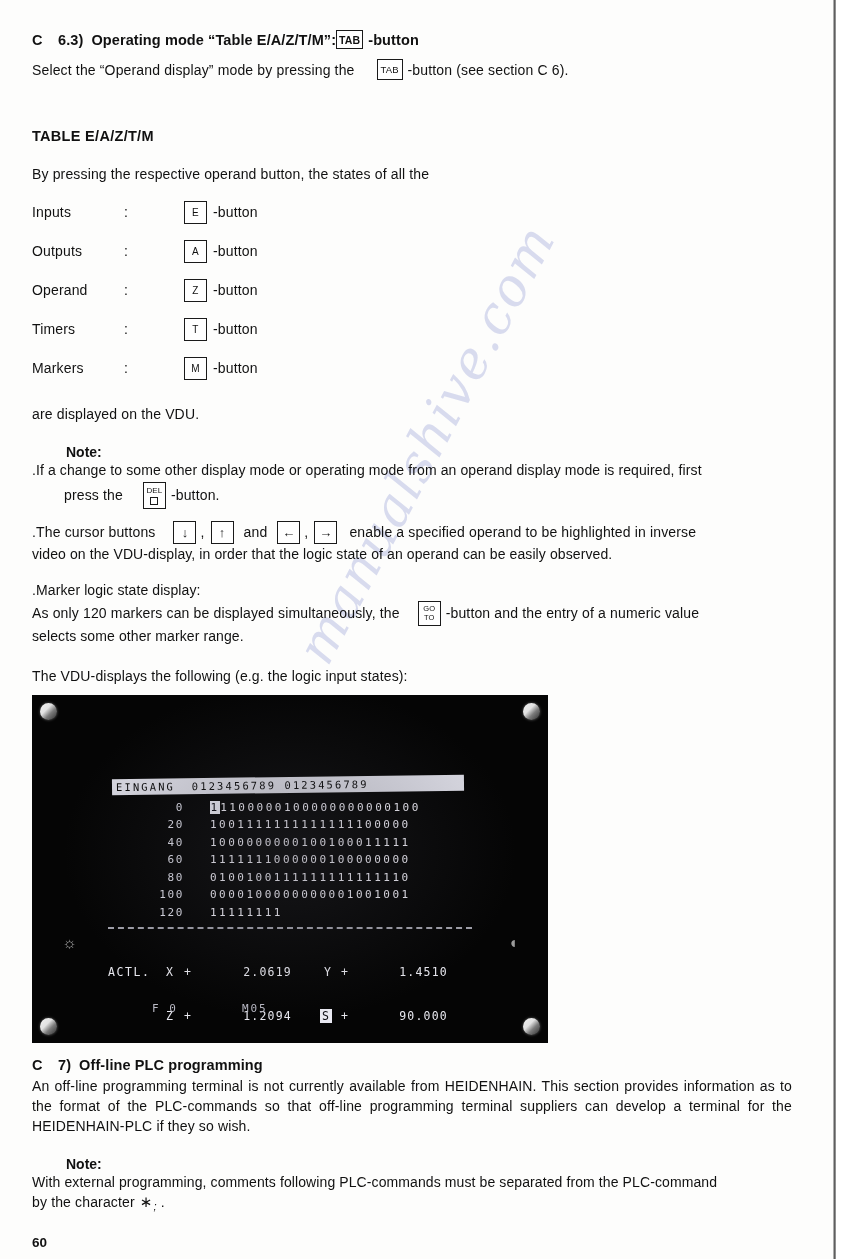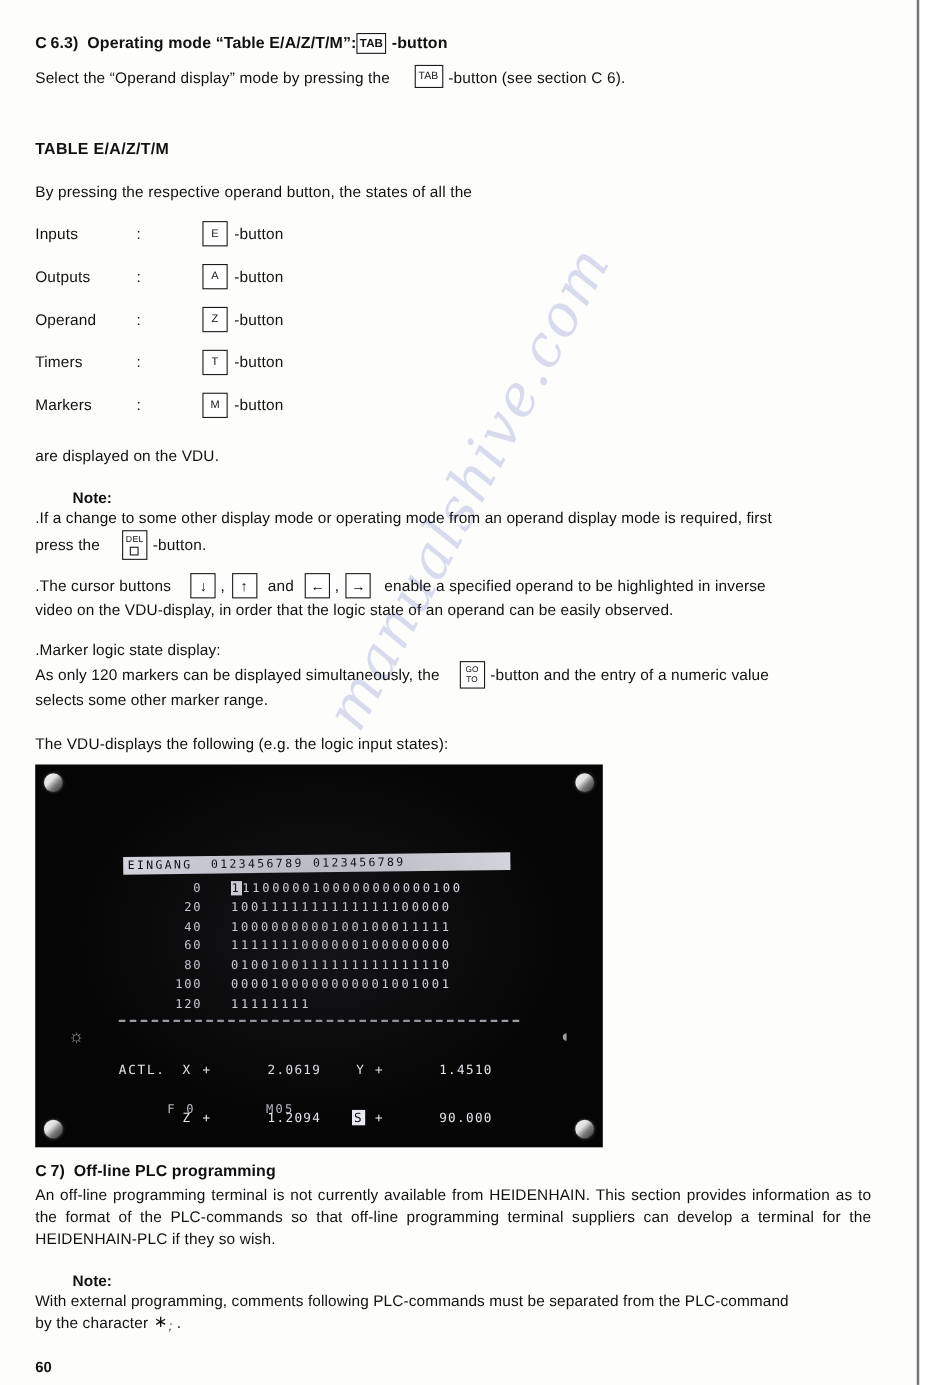--- a/index.html
+++ b/index.html
@@ -50,21 +50,21 @@
   
   .h-row {
     display: flex;
     align-items: center;
     font-weight: bold;
     font-size: 14.5px;
     letter-spacing: .1px;
     margin-bottom: 10px;
   }
   .h-num { width: 14px; }
-  .h-sub { margin-right: 8px; }
+  .h-sub { margin-left: 12px; margin-right: 8px; }
   .h-title { }
 
   .para {
     font-size: 14px;
     line-height: 20px;
     letter-spacing: .15px;
     display: flex;
     align-items: center;
     flex-wrap: wrap;
   }
@@ -405,21 +405,21 @@
     <div class="spacer-16"></div>
 
     <div class="plain">are displayed on the VDU.</div>
 
     <div class="spacer-20"></div>
 
     <div class="bold" style="font-size:14px;">Note:</div>
 
     <div class="note-line">.If a change to some other display mode or operating mode from an operand display mode is required, first</div>
 
-    <div class="para" style="margin-top:1px;">
+    <div class="para" style="margin-top:1px;margin-left:32px;">
       <span>press the</span>
       <span class="key key-del" style="margin-left:20px;">
         <span>DEL</span>
         <span class="sq"></span>
       </span>
       <span class="inline-after">-button.</span>
     </div>
 
     <div class="spacer-12"></div>
 

